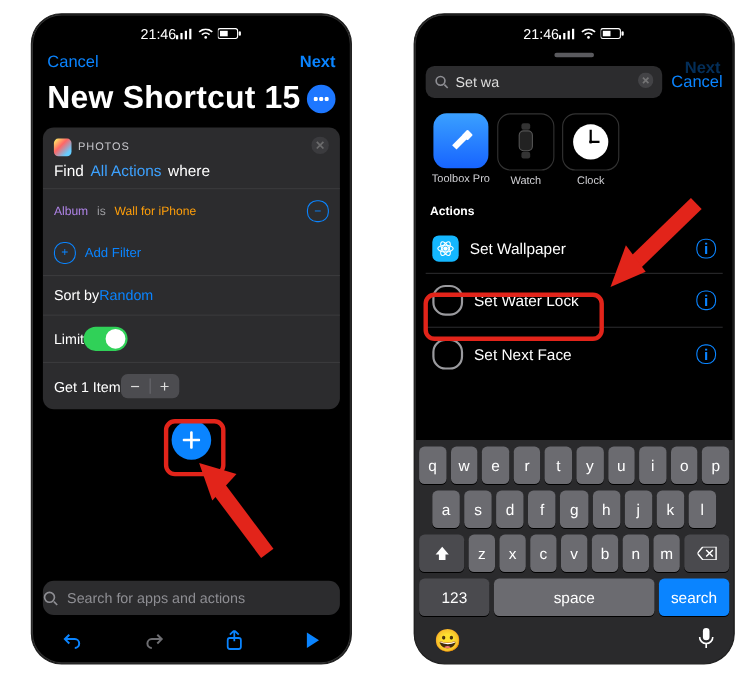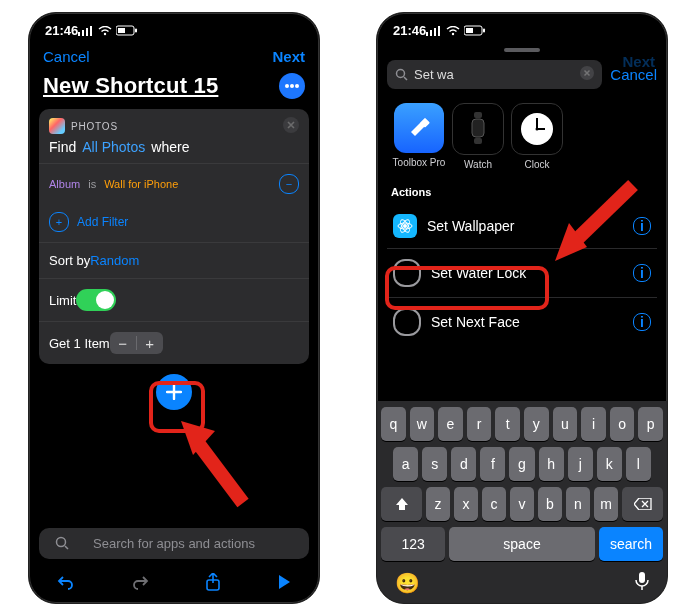--- a/index.html
+++ b/index.html
@@ -17,28 +17,28 @@
     --red:#e2241a;
     --key:#6b6b70;
     --keyDark:#4a4a4e;
     --keyText:#fff;
   }
   html,body{margin:0;padding:0;background:#fff;}
   .stage{width:675px;height:616px;position:relative;background:#fff;font-family:-apple-system,Helvetica,Arial,sans-serif;}
   .phone{position:absolute;top:12px;width:290px;height:590px;background:#000;border:1px solid #222;border-radius:28px;box-shadow:0 0 0 1px #333 inset;overflow:hidden;color:#fff;}
   .phone.left{left:28px;}
   .phone.right{left:376px;}
-  .status{display:flex;justify-content:flex-start;align-items:center;padding:10px 16px 4px;font-size:13px;font-weight:700;}
+  .status{display:flex;justify-content:center;align-items:center;padding:10px 16px 4px;font-size:13px;font-weight:400;}
   .status .icons{display:flex;gap:4px;align-items:center;}
   .status .icons svg{display:block;}
   .nav{display:flex;justify-content:space-between;align-items:center;padding:6px 14px;}
   .nav-btn{color:var(--blue);font-size:15px;}
   .nav-btn.bold{font-weight:600;}
   .title-row{display:flex;align-items:center;justify-content:space-between;padding:2px 14px 10px;}
-  .title{font-size:22px;font-weight:700;letter-spacing:.2px;text-decoration:underline;}
+  .title{font-size:29px;font-weight:700;letter-spacing:.2px;}
   .more{width:26px;height:26px;border-radius:13px;background:#1d77ff;display:flex;align-items:center;justify-content:center;}
   .card{margin:0 10px 10px;background:var(--panel2);border-radius:10px;overflow:hidden;font-size:13px;}
   .card-hdr{display:flex;align-items:center;gap:6px;padding:8px 10px 4px;color:#c7c7cc;font-size:10px;letter-spacing:.8px;}
   .card-hdr .close{margin-left:auto;opacity:.5;}
   .app-icon{width:16px;height:16px;border-radius:4px;display:inline-block;}
   .photos-icon{background:linear-gradient(135deg,#ff6,#f66 40%,#6cf 80%);}
   .find-row{display:flex;align-items:center;gap:6px;padding:0 10px 8px;font-size:14px;}
   .find-row .link{color:#3da2ff;}
   .divider{height:1px;background:#3a3a3c;margin:0 0;}
   .filter-row{display:flex;align-items:center;gap:8px;padding:10px 10px;font-size:11px;}
@@ -50,21 +50,21 @@
   .addfilter{display:flex;align-items:center;gap:8px;padding:8px 10px 10px;color:var(--blue);font-size:12px;}
   .row{display:flex;align-items:center;justify-content:flex-start;padding:10px 10px;font-size:13px;}
   .row .r-link{color:var(--blue);}
   .toggle{width:40px;height:22px;border-radius:11px;background:var(--green);position:relative;}
   .toggle::after{content:"";width:18px;height:18px;border-radius:9px;background:#fff;position:absolute;top:2px;right:2px;}
   .stepper{display:flex;align-items:center;background:#4c4c50;border-radius:6px;overflow:hidden;}
   .stepper .btn{width:26px;height:22px;display:flex;align-items:center;justify-content:center;color:#ddd;font-size:15px;}
   .stepper .sep{width:1px;height:14px;background:#6a6a6e;}
   .addAction{display:flex;justify-content:center;margin-top:4px;position:relative;}
   .bigplus{width:36px;height:36px;border-radius:18px;background:var(--blue);display:flex;align-items:center;justify-content:center;color:#fff;font-size:22px;}
-  .search-bottom{position:absolute;left:10px;right:10px;bottom:44px;background:var(--panel2);border-radius:10px;display:flex;gap:24px;padding:8px 16px;color:#8e8e93;font-size:13px;}
+  .search-bottom{position:absolute;left:10px;right:10px;bottom:44px;background:var(--panel2);border-radius:10px;display:flex;align-items:center;gap:8px;padding:8px 0;color:#8e8e93;font-size:13px;}
   .toolbar{position:absolute;left:0;right:0;bottom:0;height:38px;display:flex;align-items:center;justify-content:space-around;color:var(--blue);}
   .toolbar .muted{color:#6e6e72;}
   
   .anno-box{position:absolute;border:4px solid var(--red);border-radius:10px;pointer-events:none;}
   .arrow{position:absolute;pointer-events:none;}
   .arrow svg{display:block;}
 
   
   .sheet-grab{width:36px;height:4px;background:#5a5a5e;border-radius:2px;margin:6px auto 4px;}
   .search-top{display:flex;align-items:center;gap:8px;padding:4px 10px 8px;}
@@ -140,21 +140,21 @@
       <span>PHOTOS</span>
       <span class="close">
         <svg width="16" height="16">
               <circle cx="8" cy="8" r="8" fill="#4a4a4e"></circle>
               <path d="M5 5 L11 11 M11 5 L5 11" stroke="#aaa" stroke-width="1.6"></path>
             </svg>
       </span>
     </div>
     <div class="find-row">
       <span>Find</span>
-      <span class="link">All Photos</span>
+      <span class="link">All Actions</span>
       <span>where</span>
     </div>
     <div class="divider"></div>
     <div class="filter-row">
       <span class="k1">Album</span>
       <span class="k2">is</span>
       <span class="k3">Wall for iPhone</span>
       <span class="collapse">
             <span class="circ">−</span>
           </span>

